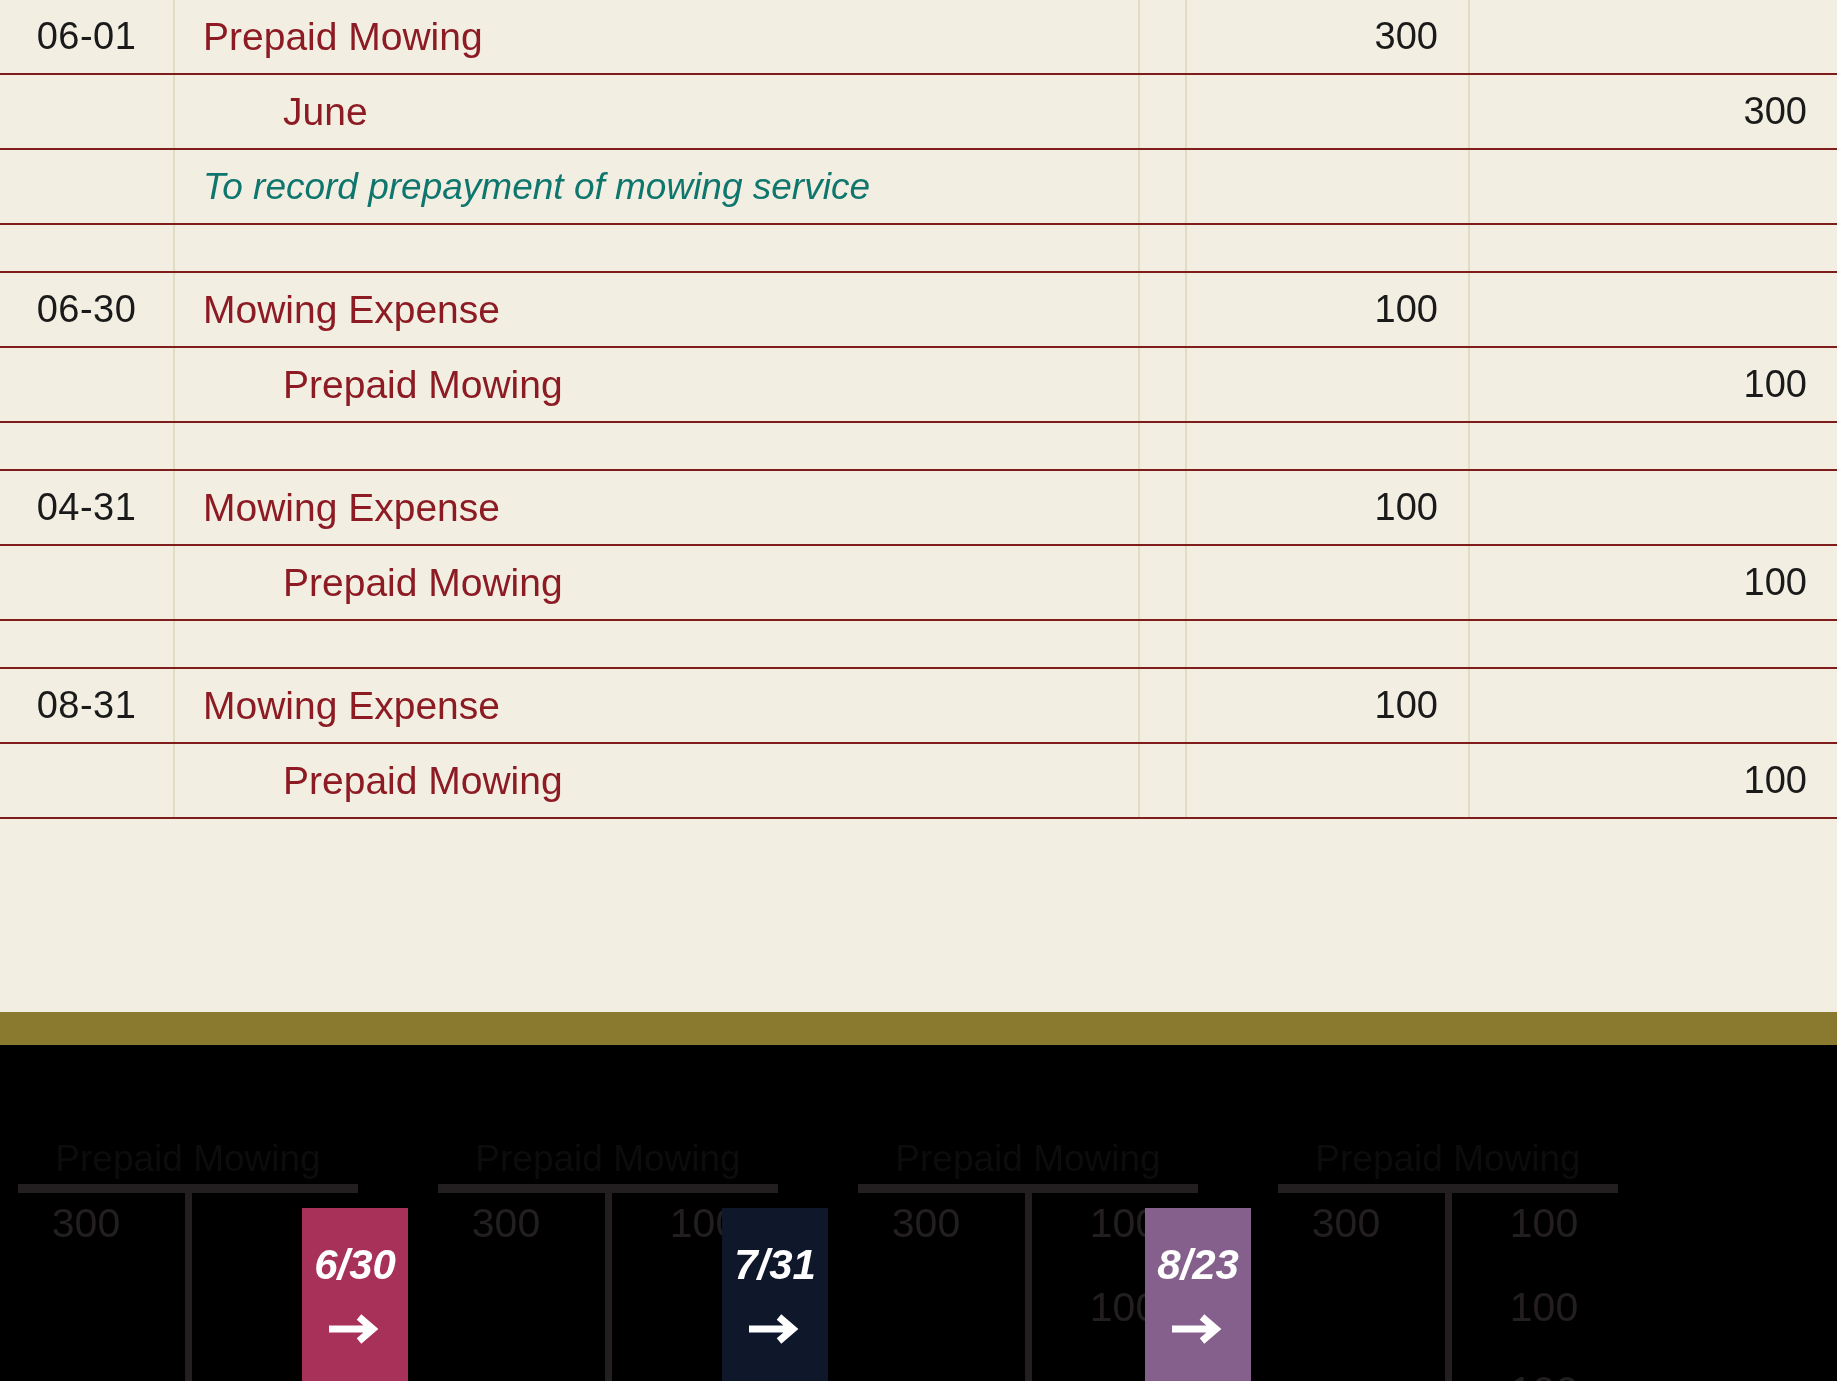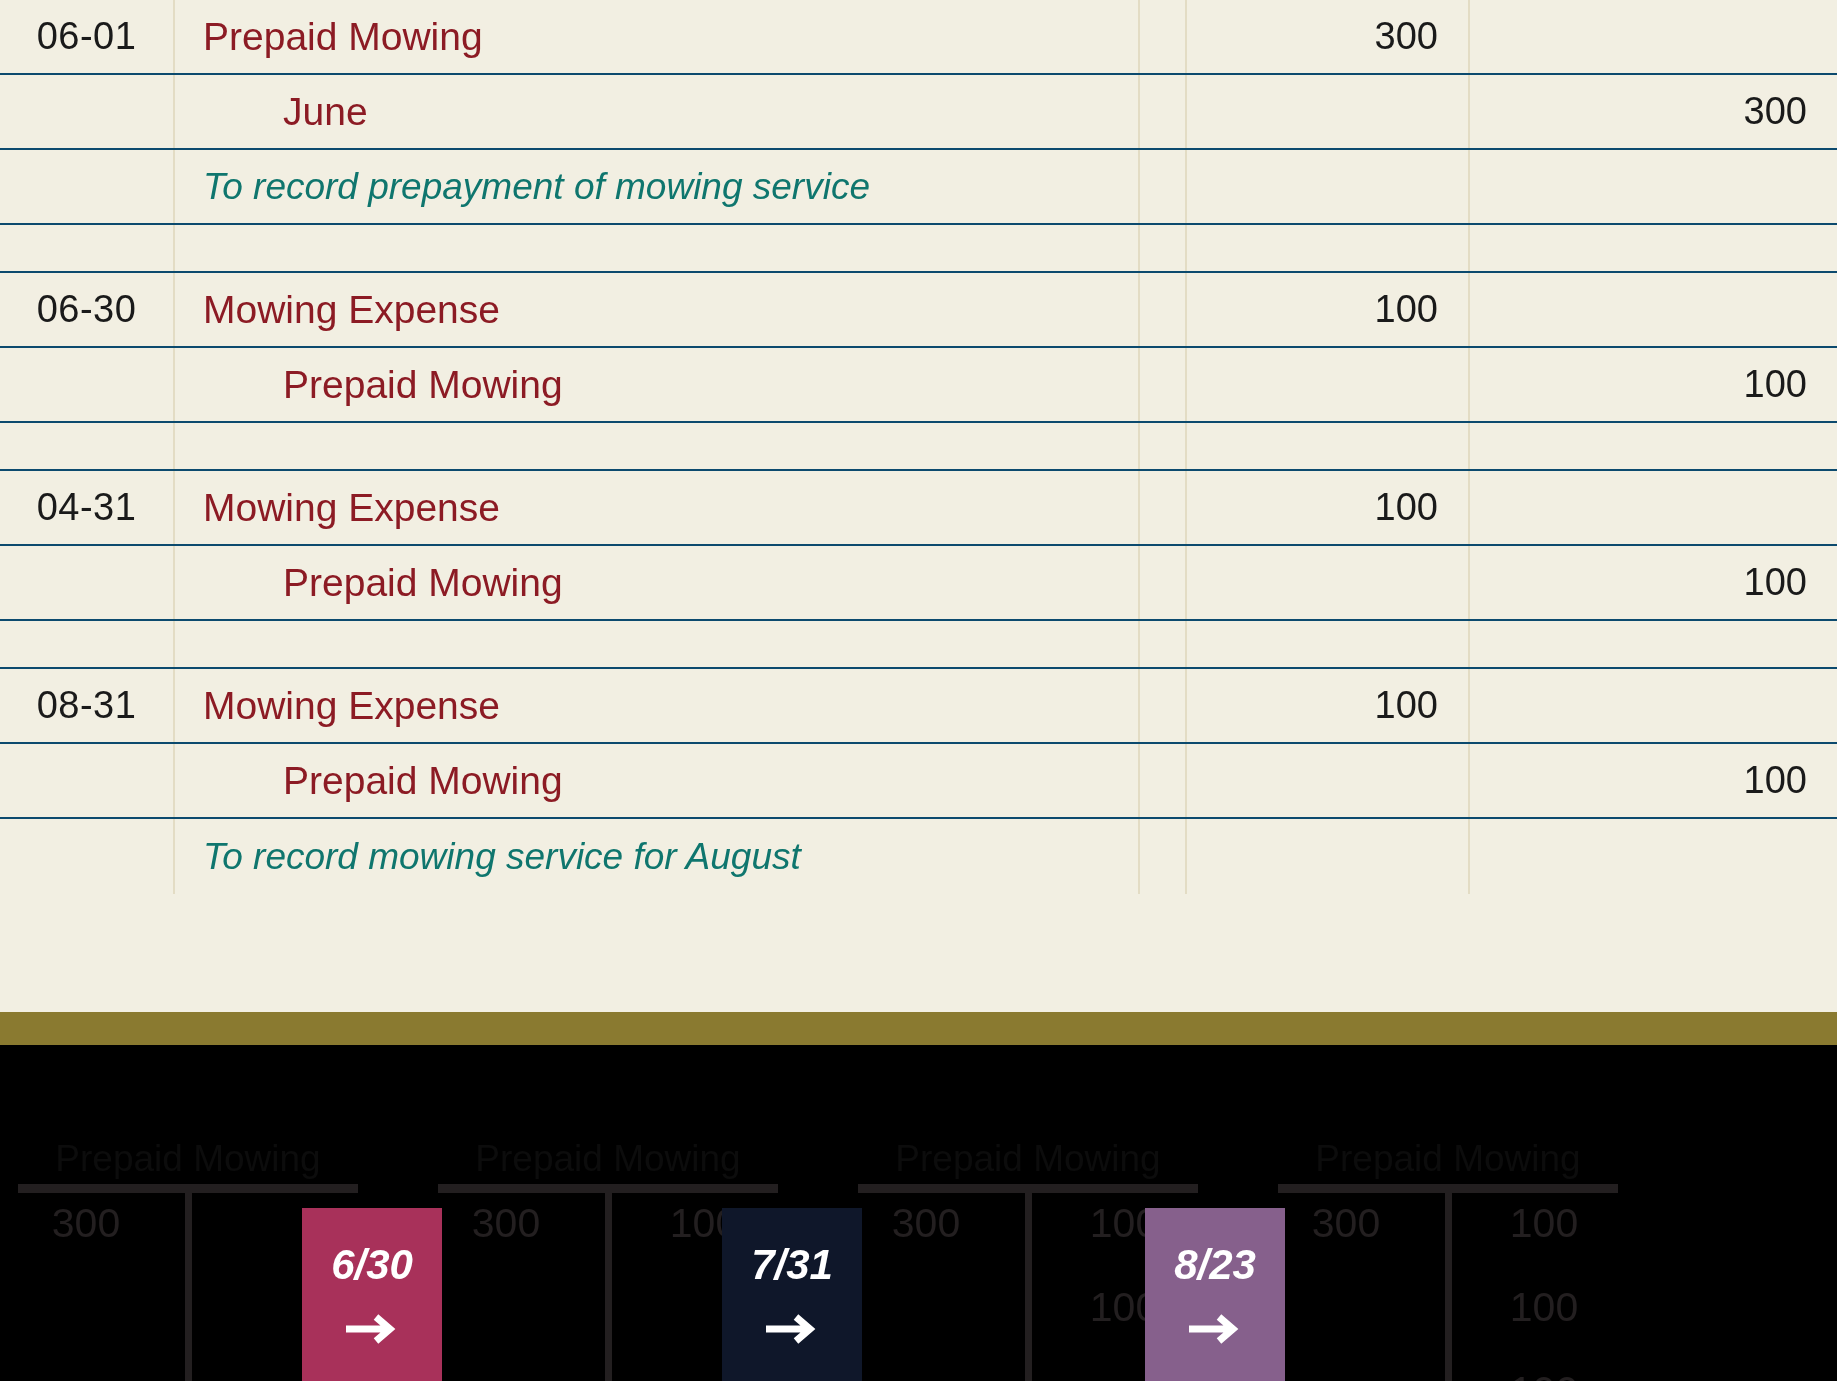--- a/index.html
+++ b/index.html
@@ -22,21 +22,21 @@
     position: absolute;
     left: 0; top: 0;
     width: 1837px;
     height: 1012px;
     background: #F2EFE2;
   }
   .jrow {
     display: flex;
     width: 1837px;
     height: 75px;
-    border-bottom: 2px solid #0c4a6e;
+    border-bottom: 2px solid #7f1d1d;
     align-items: center;
   }
   .jrow.spacer { height: 48px; }
   .jrow.last { border-bottom: none; }
 
   .c-date {
     width: 175px;
     height: 100%;
     border-right: 2px solid #E3DCC4;
     display: flex;
@@ -152,21 +152,21 @@
     align-items: flex-start;
     justify-content: center;
   }
   .tside.dr .tval { padding-right: 34px; }
   .tside.cr .tval { padding-left: 22px; }
 
   
   .badge {
     position: absolute;
     top: 163px;
-    width: 140px;
+    width: 106px;
     height: 173px;
     display: flex;
     flex-direction: column;
     align-items: center;
     justify-content: center;
     color: #FFFFFF;
   }
   .badge-label {
     font-size: 42px;
     font-style: italic;
@@ -287,27 +287,20 @@
     </div>
 
     <div class="jrow">
       <div class="c-date"></div>
       <div class="c-acct indent">Prepaid Mowing</div>
       <div class="c-pr"></div>
       <div class="c-debit"></div>
       <div class="c-credit">100</div>
     </div>
 
-    <div class="jrow last">
-      <div class="c-date"></div>
-      <div class="c-acct memo">To record mowing service for August</div>
-      <div class="c-pr"></div>
-      <div class="c-debit"></div>
-      <div class="c-credit"></div>
-    </div>
 
   </div>
 
   <div class="gold-bar"></div>
 
   <div class="tarea">
 
     <div class="tacct tacct-1">
       <div class="tacct-title">Prepaid Mowing</div>
       <div class="tacct-body">

